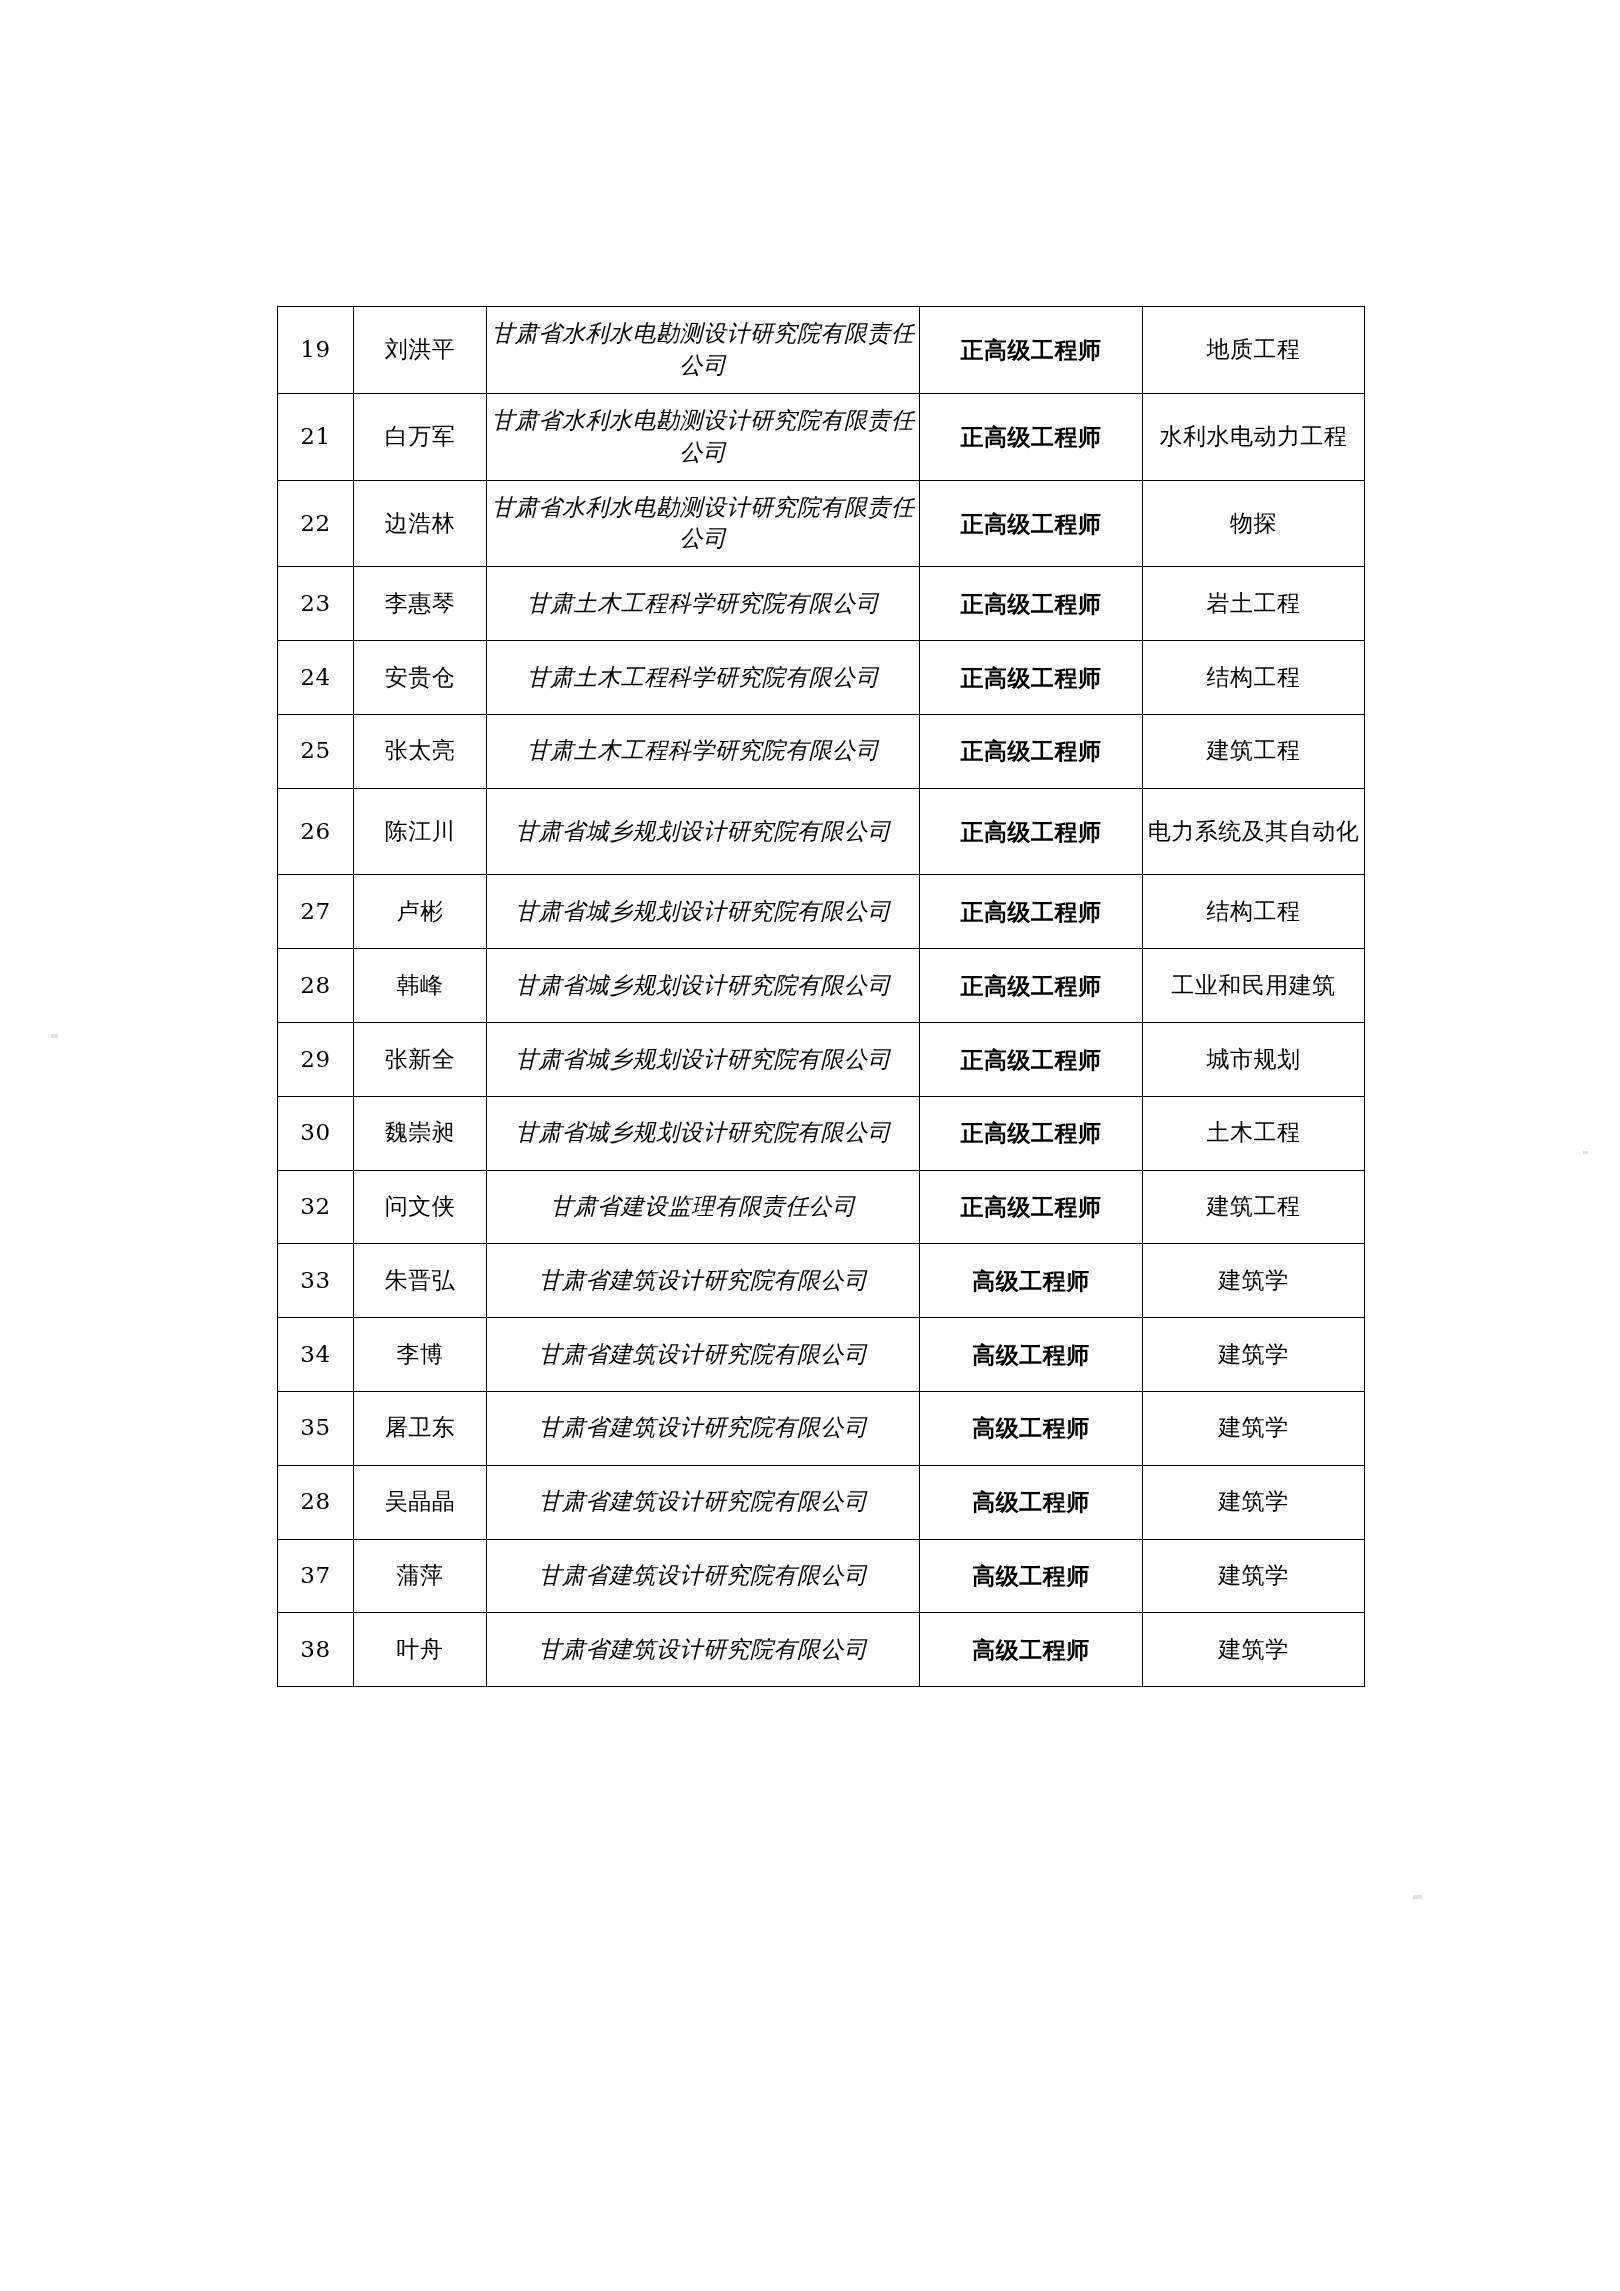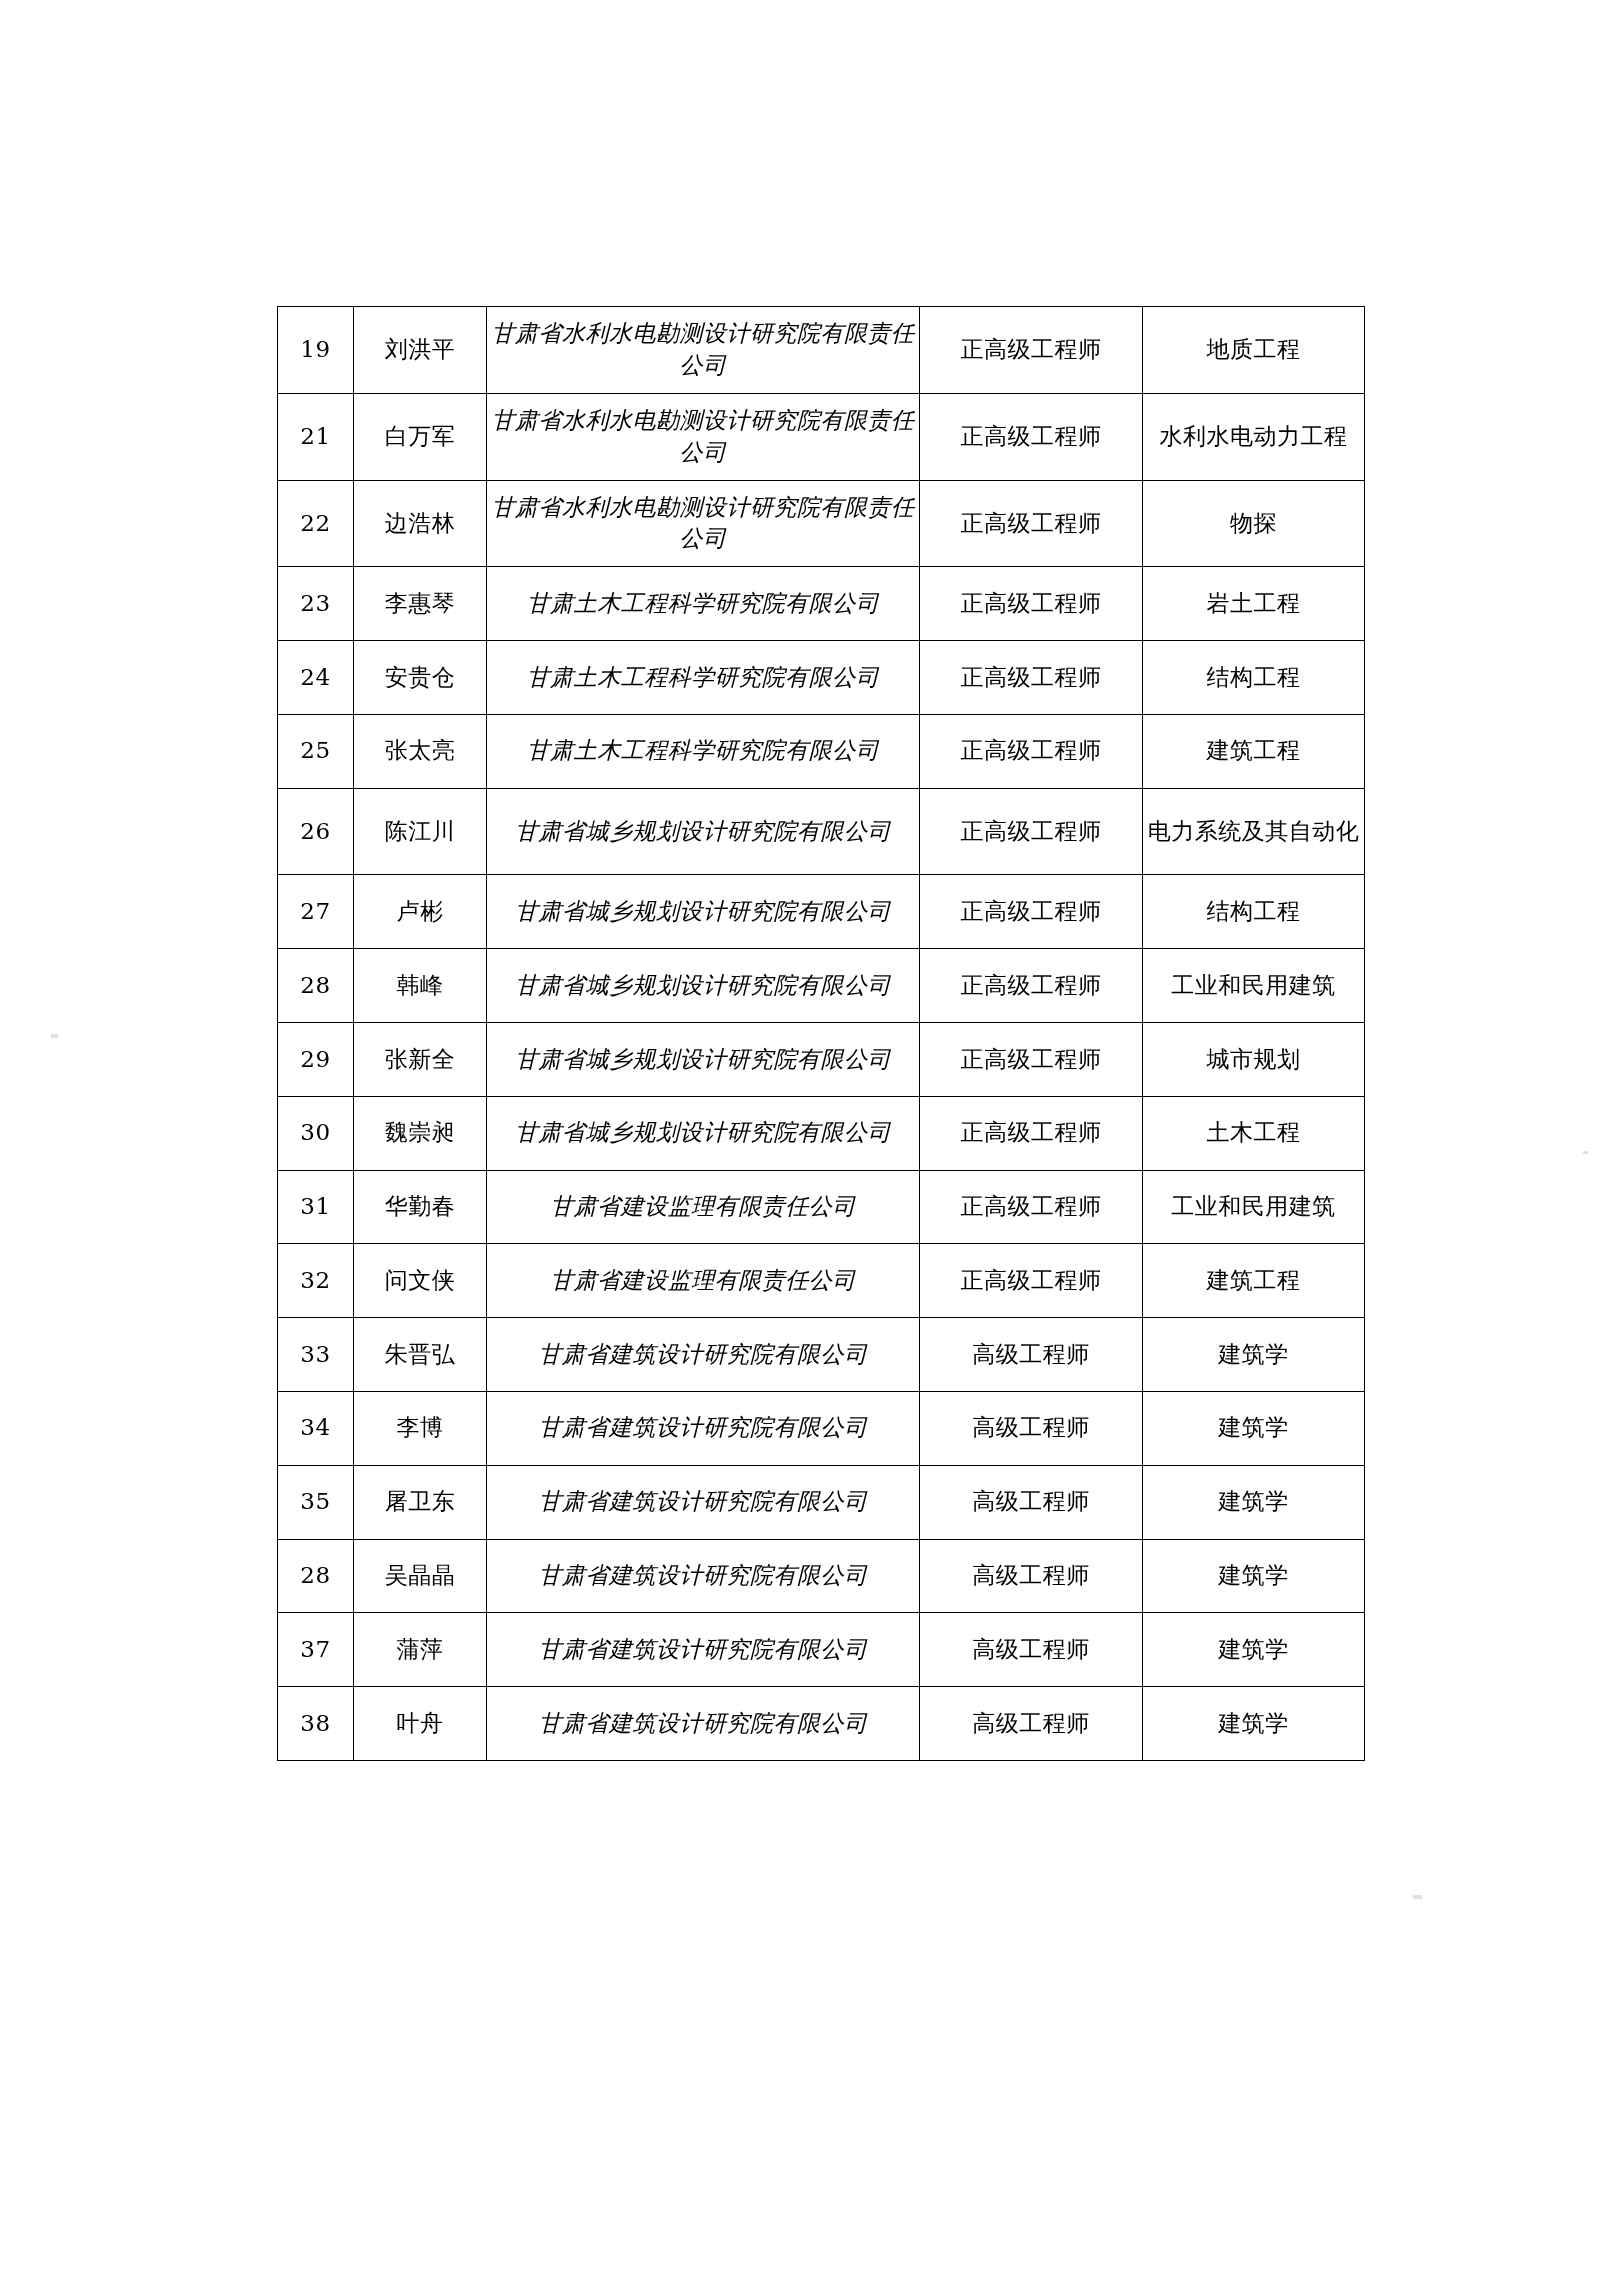--- a/index.html
+++ b/index.html
@@ -50,21 +50,21 @@
   }
   col.c-idx   { width: 76px; }
   col.c-name  { width: 133px; }
   col.c-org   { width: 433px; }
   col.c-title { width: 223px; }
   col.c-major { width: 222px; }
 
   td.idx  { font-size: 22.5px; letter-spacing: 0; }
   td.name { font-size: 23.5px; }
   td.org  { font-size: 23px; font-style: italic; }
-  td.title{ font-size: 23px; }
+  td.title{ font-size: 23px; font-weight: bold; }
   td.major{ font-size: 23px; }
 
   .row-tall td { height: 74px; }
   .row-norm td { height: 61px; }
 
   .speck {
     position: absolute;
     background: #c9c9c9;
     opacity: 0.55;
   }
@@ -160,27 +160,20 @@
             <td class="major">城市规划</td>
           </tr>
           <tr class="row-norm">
             <td class="idx">30</td>
             <td class="name">魏崇昶</td>
             <td class="org">甘肃省城乡规划设计研究院有限公司</td>
             <td class="title">正高级工程师</td>
             <td class="major">土木工程</td>
           </tr>
           <tr class="row-norm">
-            <td class="idx">31</td>
-            <td class="name">华勤春</td>
-            <td class="org">甘肃省建设监理有限责任公司</td>
-            <td class="title">正高级工程师</td>
-            <td class="major">工业和民用建筑</td>
-          </tr>
-          <tr class="row-norm">
             <td class="idx">32</td>
             <td class="name">问文侠</td>
             <td class="org">甘肃省建设监理有限责任公司</td>
             <td class="title">正高级工程师</td>
             <td class="major">建筑工程</td>
           </tr>
           <tr class="row-norm">
             <td class="idx">33</td>
             <td class="name">朱晋弘</td>
             <td class="org">甘肃省建筑设计研究院有限公司</td>

